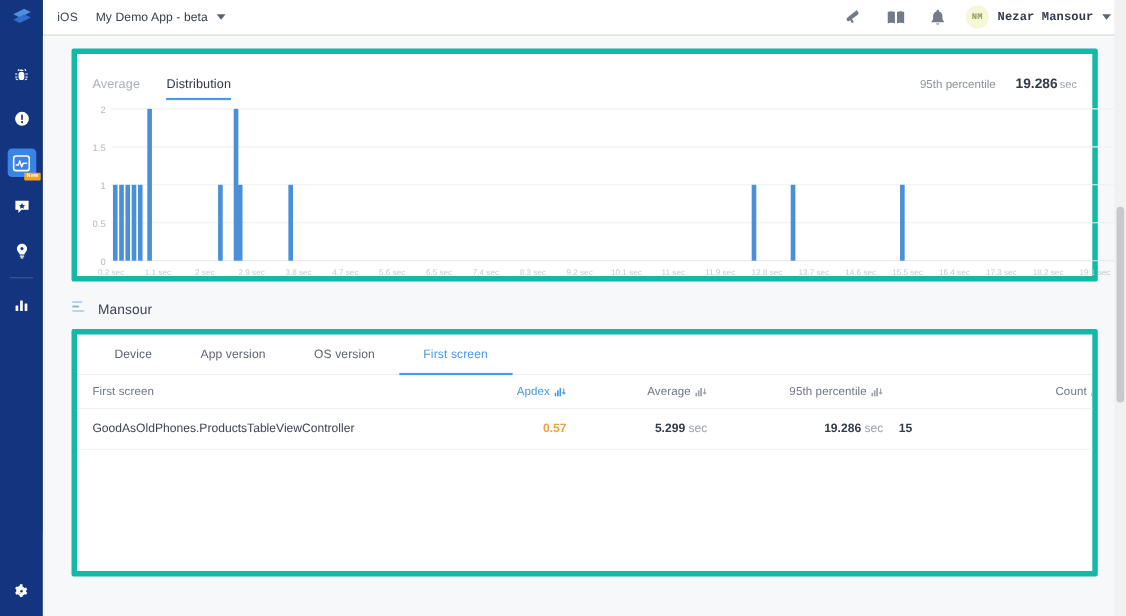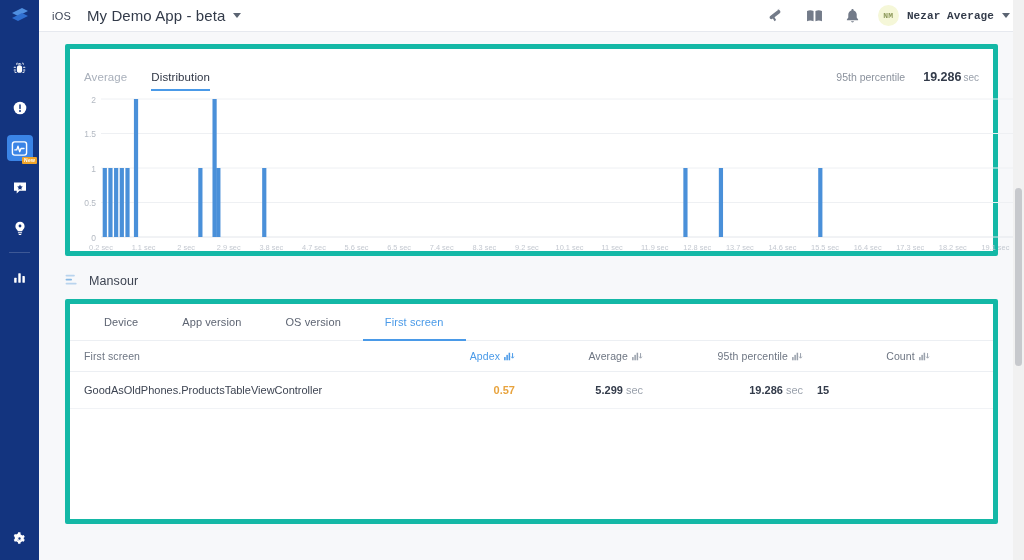--- a/index.html
+++ b/index.html
@@ -68,21 +68,21 @@
     border-bottom: 1px solid #e6e9ef;
     display: flex; align-items: center;
     padding: 0 14px 0 13px;
     flex: 0 0 32px;
   }
   .tb-platform {
     font-size: 11px; color: #3c4455; letter-spacing: .2px;
     margin-right: 16px;
   }
   .tb-appname {
-    font-size: 15px; color: #2d3murky;
+    font-size: 11px; color: #2d3murky;
     color: #333b4a;
     letter-spacing: .1px;
   }
   .tb-app-wrap { display:flex; align-items:center; gap:8px; cursor:pointer; }
   .caret {
     width: 0; height: 0;
     border-left: 4px solid transparent;
     border-right: 4px solid transparent;
     border-top: 5px solid #5b6472;
   }
@@ -316,21 +316,21 @@
         <span class="tb-ico">
           <svg width="15" height="16" viewBox="0 0 16 17" fill="#737b89">
             <path d="M8 1c-.7 0-1.2.5-1.2 1.2v.5C4.9 3.2 3.5 4.9 3.5 7v3.2L2 12.2v.8h12v-.8l-1.5-2V7c0-2.1-1.4-3.8-3.3-4.3v-.5C9.2 1.5 8.7 1 8 1z"></path>
             <path d="M6.3 14.1a1.8 1.8 0 003.4 0z"></path>
           </svg>
         </span>
       </div>
 
       <div class="tb-user">
         <span class="avatar">NM</span>
-        <span class="tb-username">Nezar Average</span>
+        <span class="tb-username">Nezar Mansour</span>
         <span class="caret"></span>
       </div>
     </div>
 
     <div class="content">
 
       <div class="card chart-card">
 
         <div class="chart-head">
           <div class="tabs">
@@ -462,21 +462,21 @@
                   <span class="sort-ico">
                     <svg width="11" height="9" viewBox="0 0 12 10">
                       <rect x="0" y="5.6" width="1.7" height="3.6" fill="#9aa1ac"></rect>
                       <rect x="2.5" y="3.2" width="1.7" height="6" fill="#9aa1ac"></rect>
                       <rect x="5" y="0.8" width="1.7" height="8.4" fill="#9aa1ac"></rect>
                       <path d="M9.4 1.2v5.3M7.9 5.2l1.5 1.7 1.5-1.7" stroke="#9aa1ac" stroke-width="1.1" fill="none"></path>
                     </svg>
                   </span>
                 </span>
               </th>
-              <th style="text-align:center; padding-left:10px;">
+              <th style="text-align:right; padding-left:10px;">
                 <span class="th-inner">
                   <span>Count</span>
                   <span class="sort-ico">
                     <svg width="11" height="9" viewBox="0 0 12 10">
                       <rect x="0" y="5.6" width="1.7" height="3.6" fill="#9aa1ac"></rect>
                       <rect x="2.5" y="3.2" width="1.7" height="6" fill="#9aa1ac"></rect>
                       <rect x="5" y="0.8" width="1.7" height="8.4" fill="#9aa1ac"></rect>
                       <path d="M9.4 1.2v5.3M7.9 5.2l1.5 1.7 1.5-1.7" stroke="#9aa1ac" stroke-width="1.1" fill="none"></path>
                     </svg>
                   </span>

